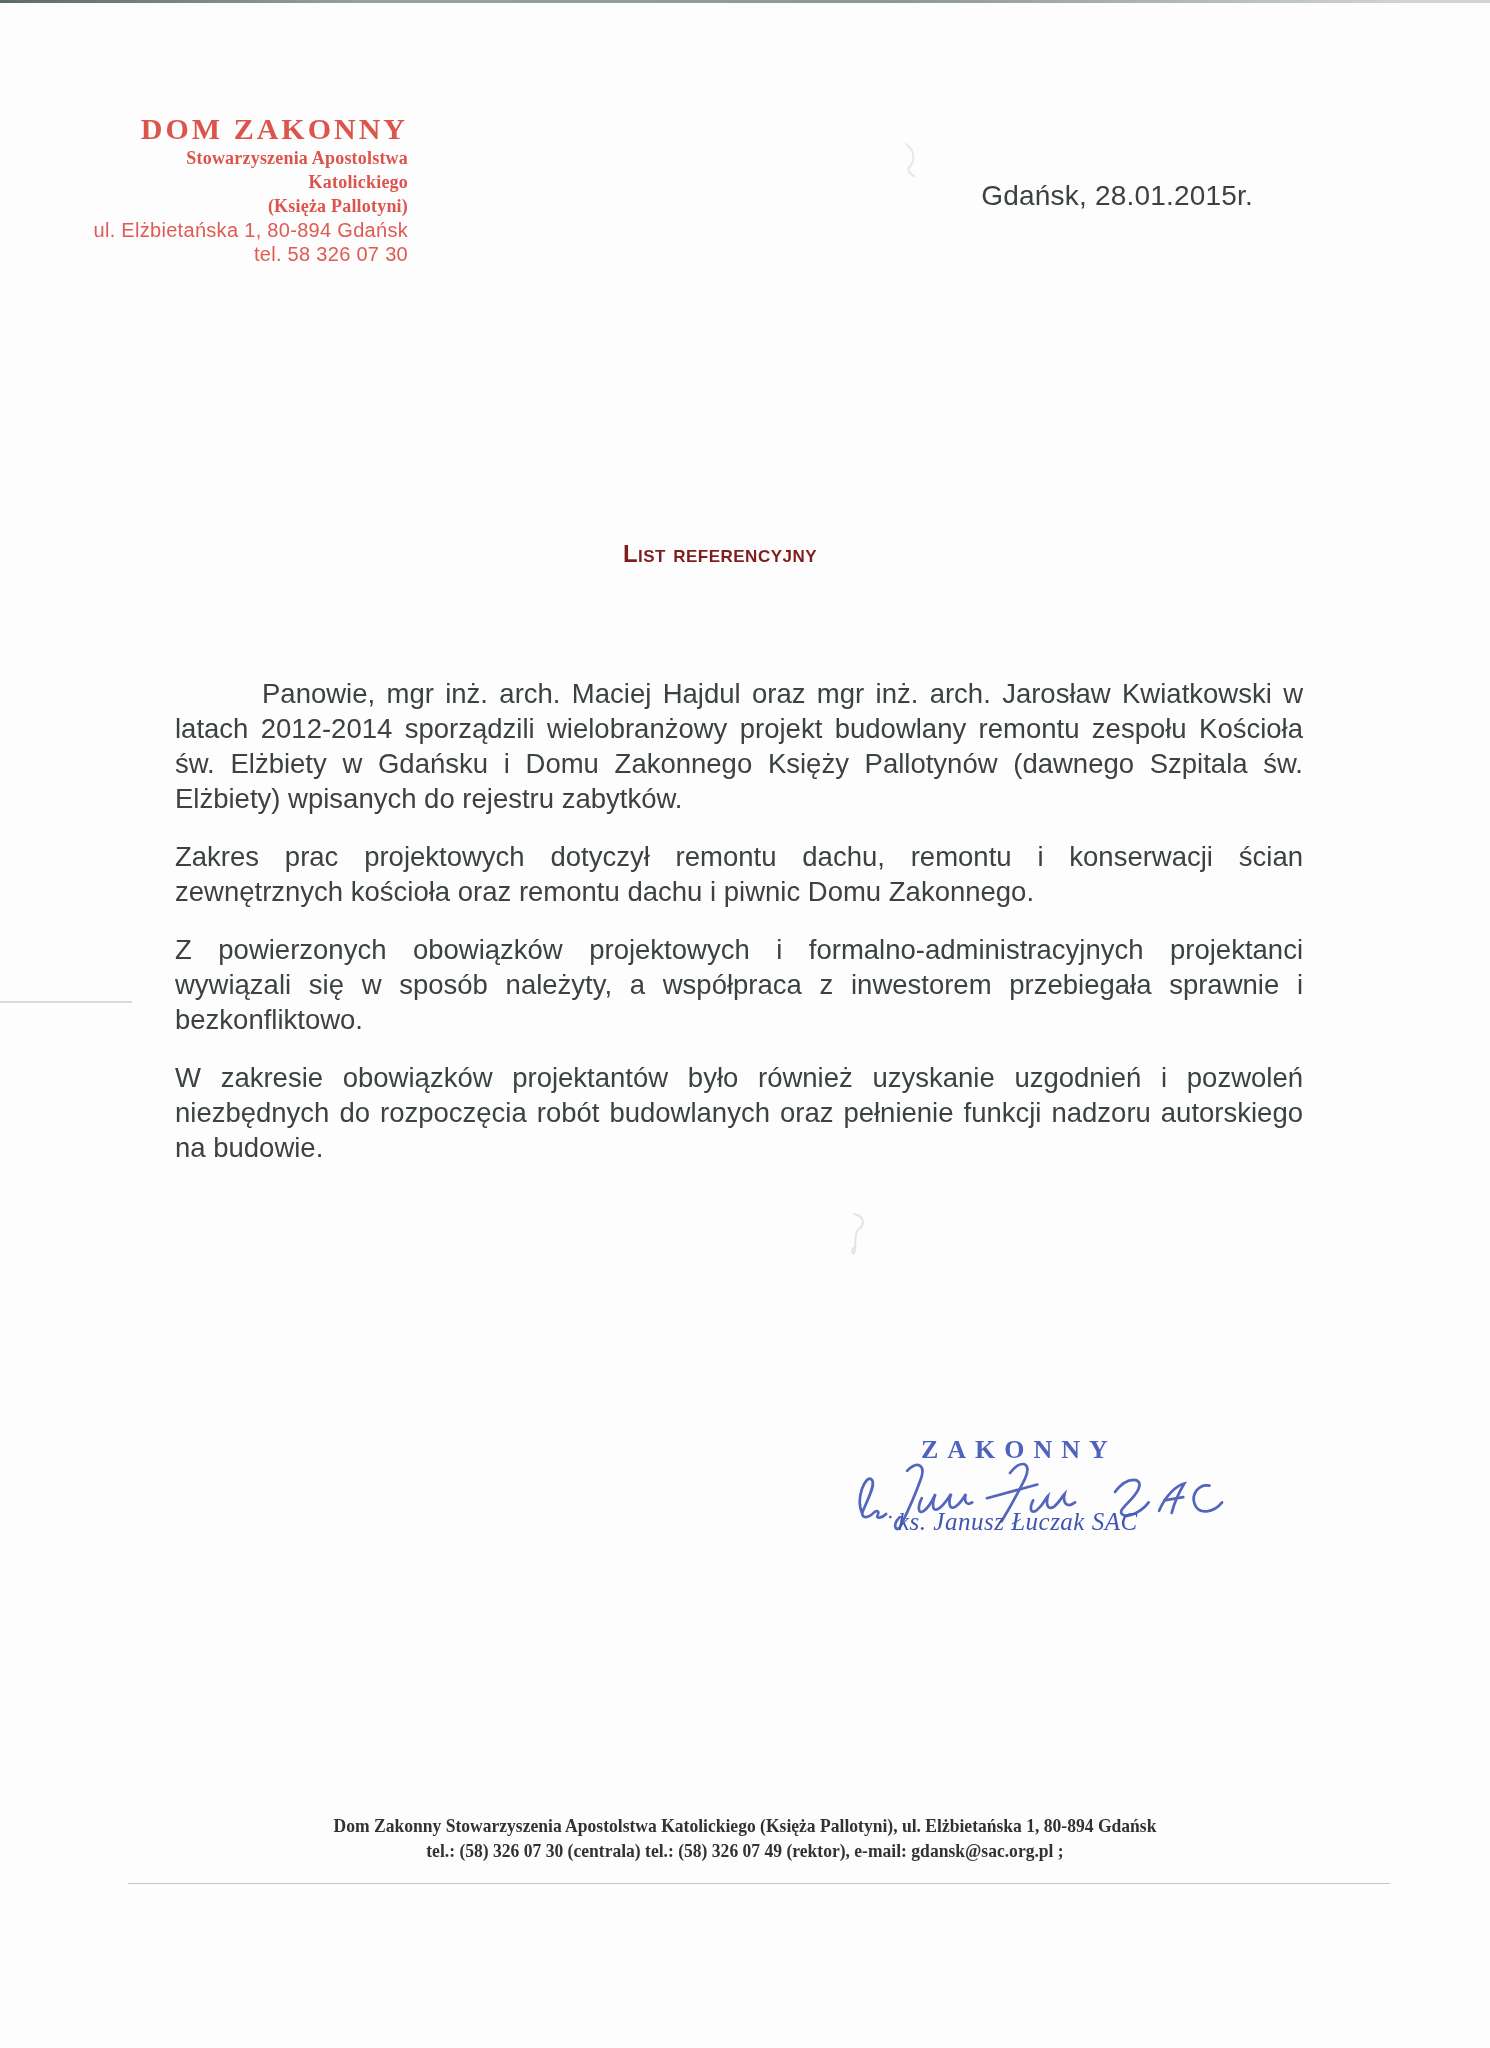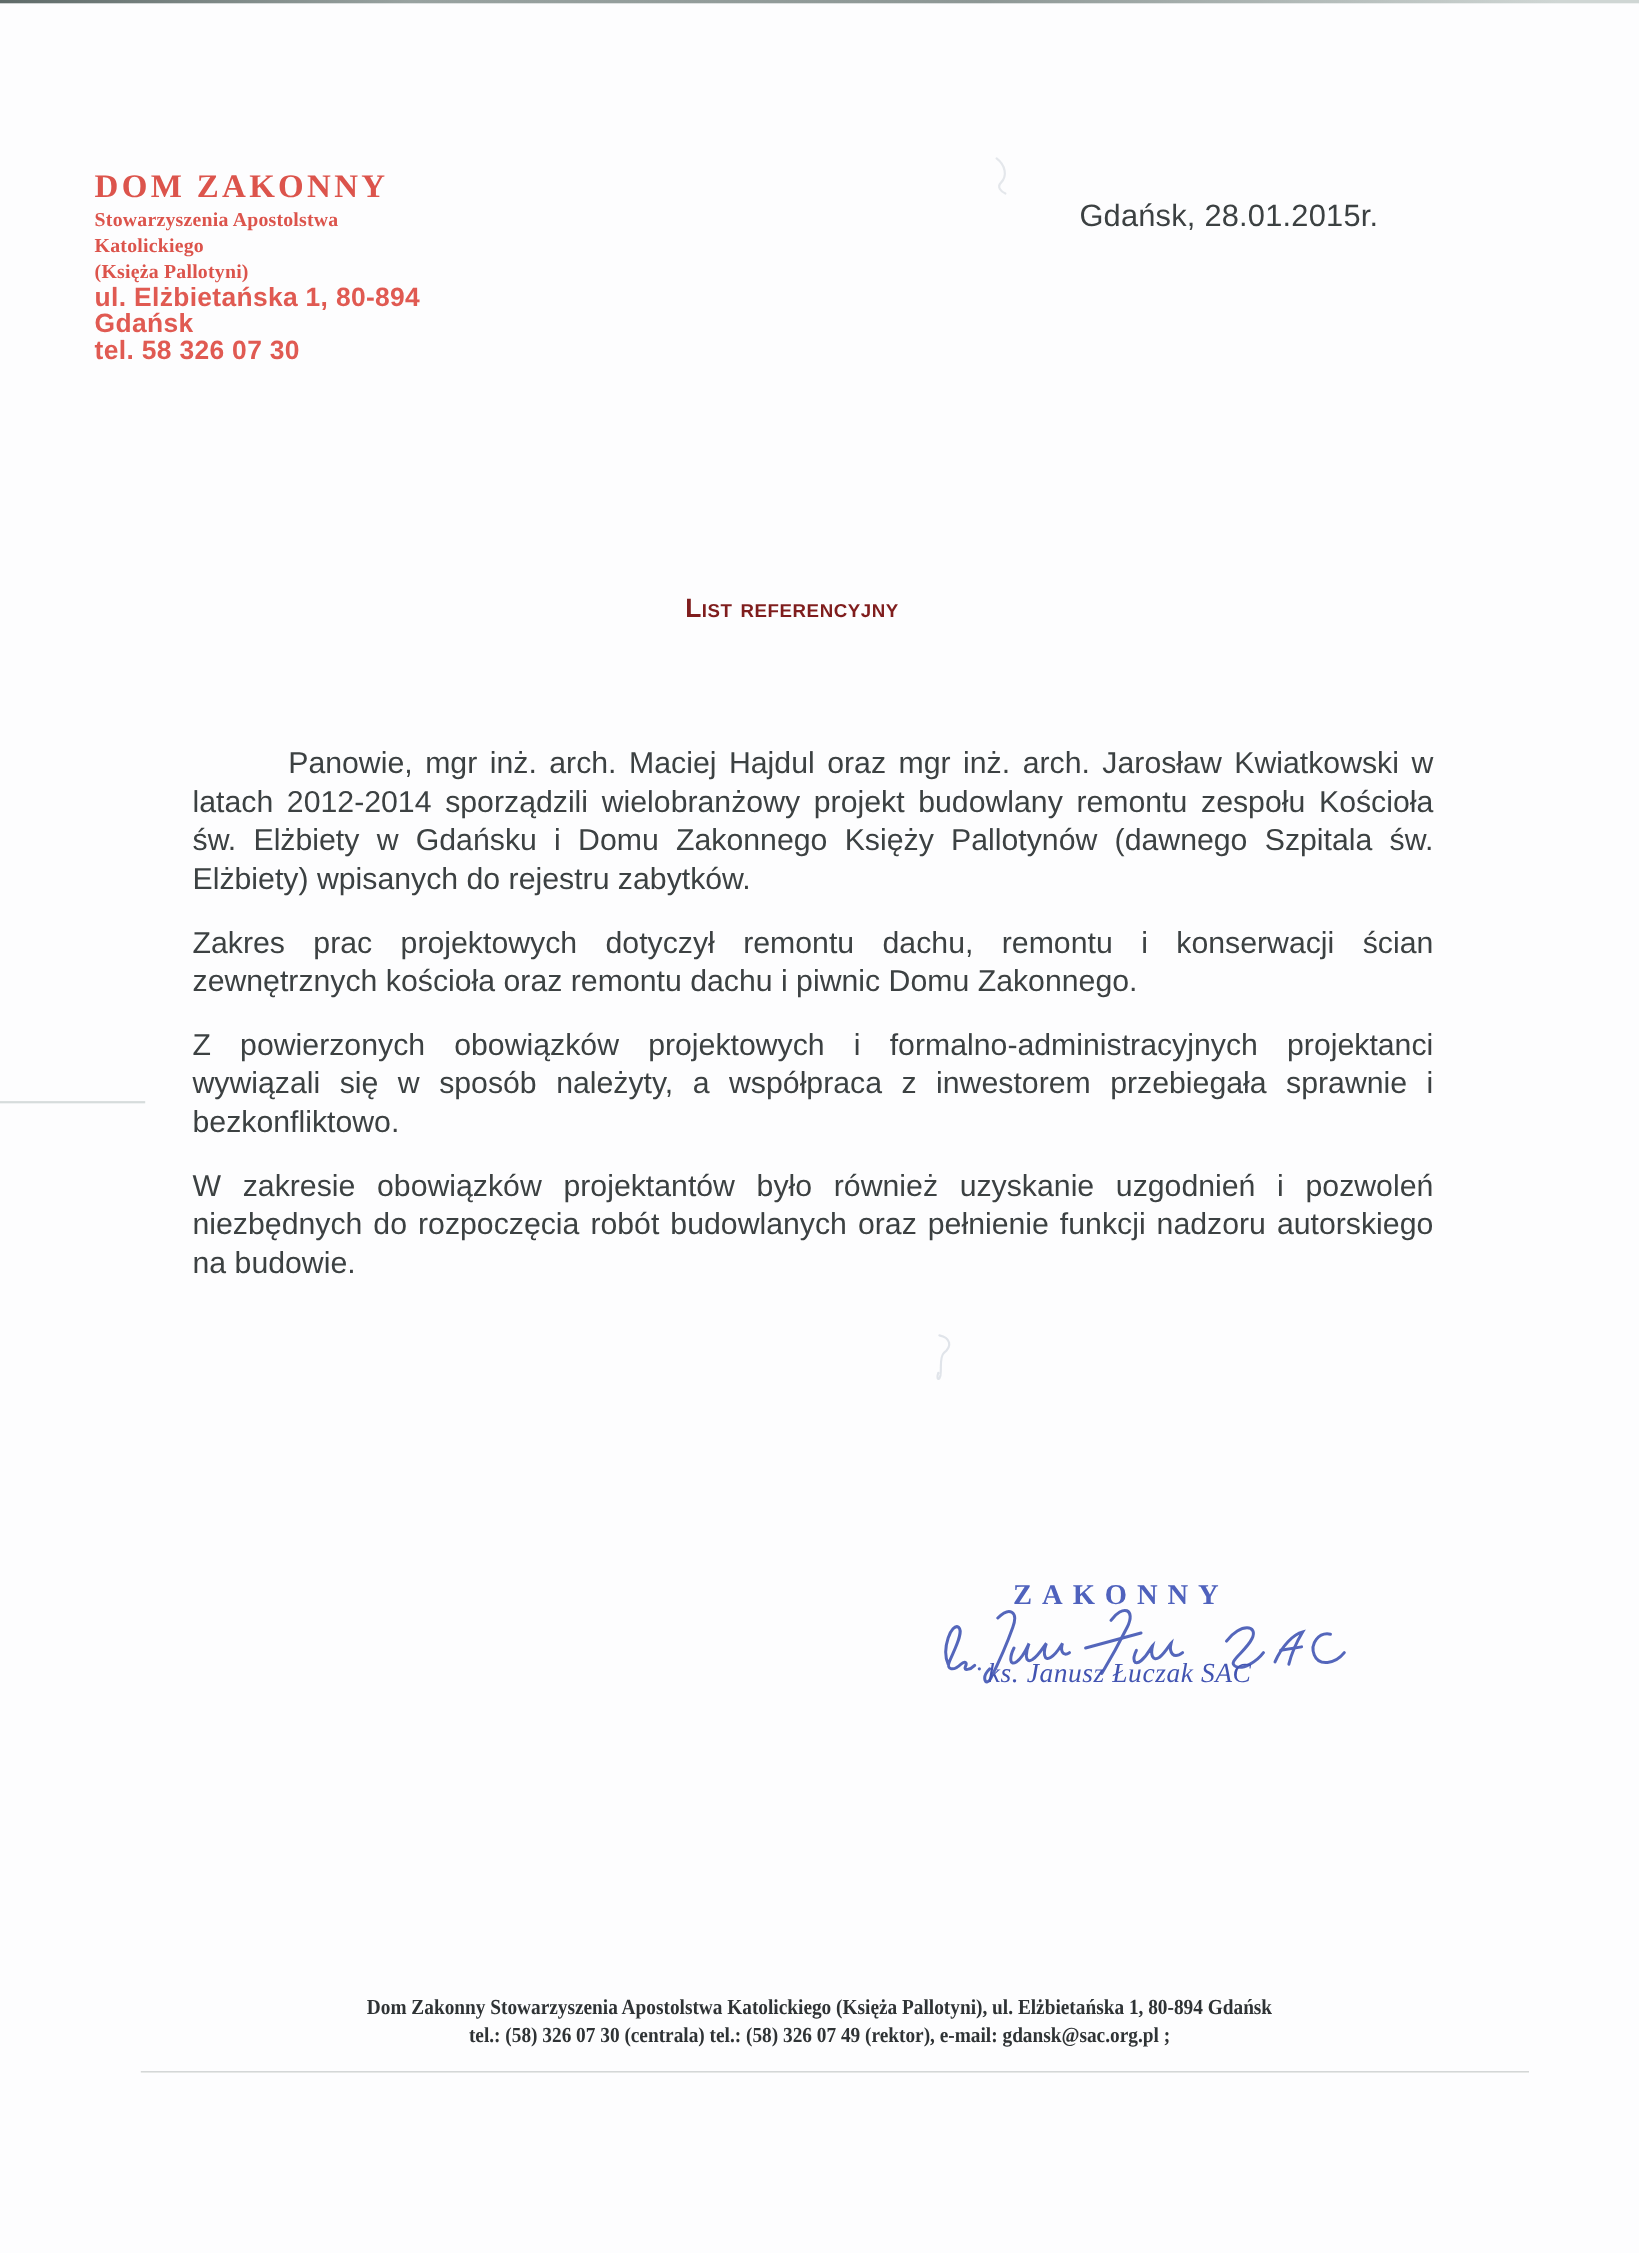--- a/index.html
+++ b/index.html
@@ -20,33 +20,33 @@
   }
   .left-dash{
     position:absolute;left:0;top:1001px;width:132px;height:2px;
     background:#ccd3d3;opacity:.8;
   }
   .squiggle{position:absolute;opacity:.45;}
 
   
   .letterhead{
     position:absolute;left:86px;top:112px;width:322px;
-    text-align:left;color:#dc544c;margin-top:41px;
+    text-align:right;color:#dc544c;
   }
   .lh-title{
     font-family:"Liberation Serif", serif;
     font-weight:700;font-size:30px;letter-spacing:3px;
     line-height:34px;
   }
   .lh-sub{
     font-family:"Liberation Serif", serif;
     font-weight:600;font-size:18px;line-height:24px;letter-spacing:.2px;
   }
   .lh-addr{
-    font-size:24px;line-height:24px;font-weight:700;letter-spacing:.3px;
+    font-size:20px;line-height:24px;font-weight:400;letter-spacing:.3px;
     color:#e05a52;
   }
 
   .date-line{
     position:absolute;top:180px;right:237px;
     font-size:28px;color:#3c4142;letter-spacing:.2px;
   }
 
   .doc-title{
     position:absolute;top:540px;left:0;width:1440px;text-align:center;

